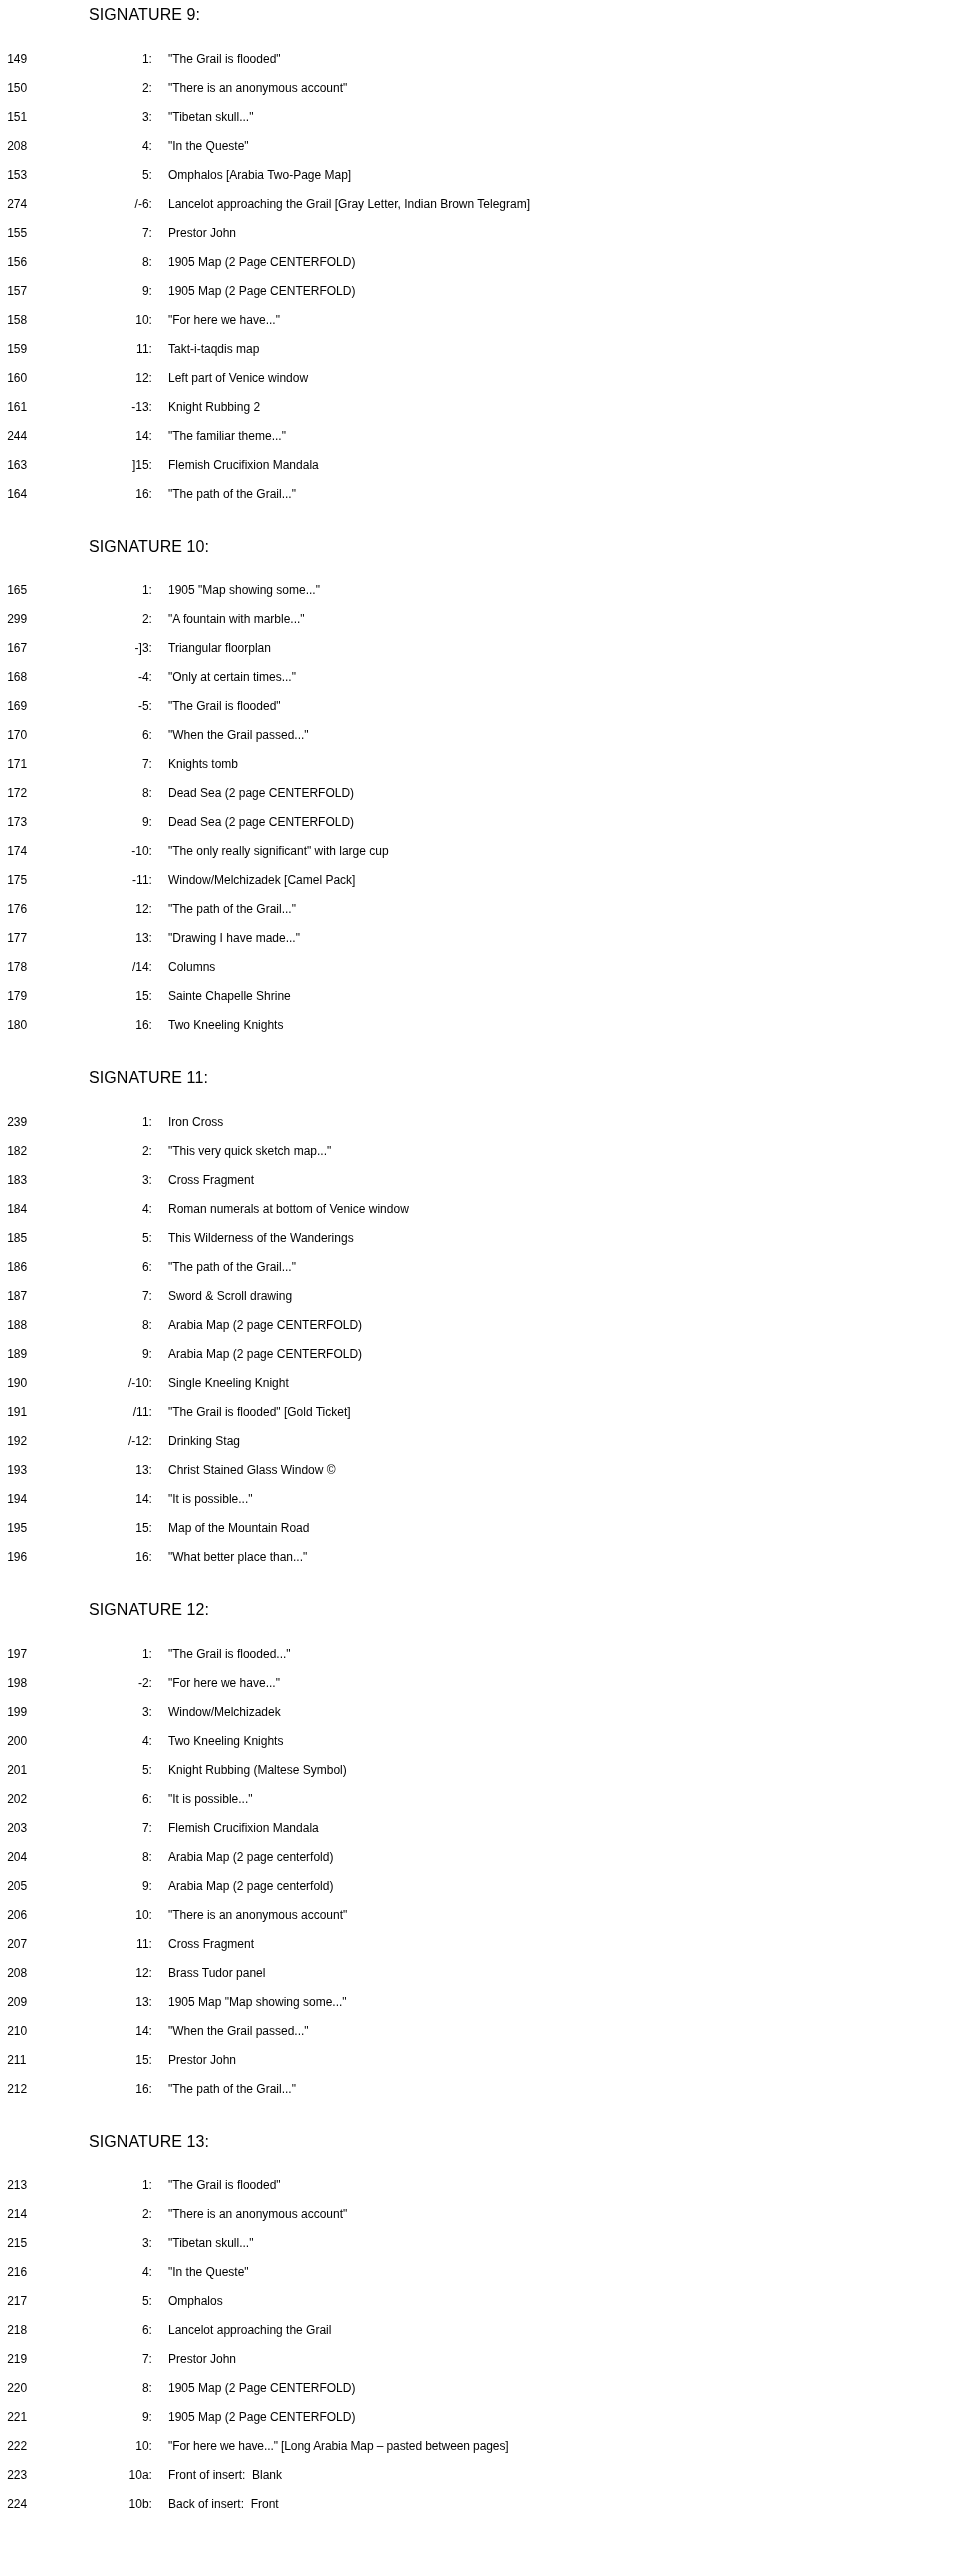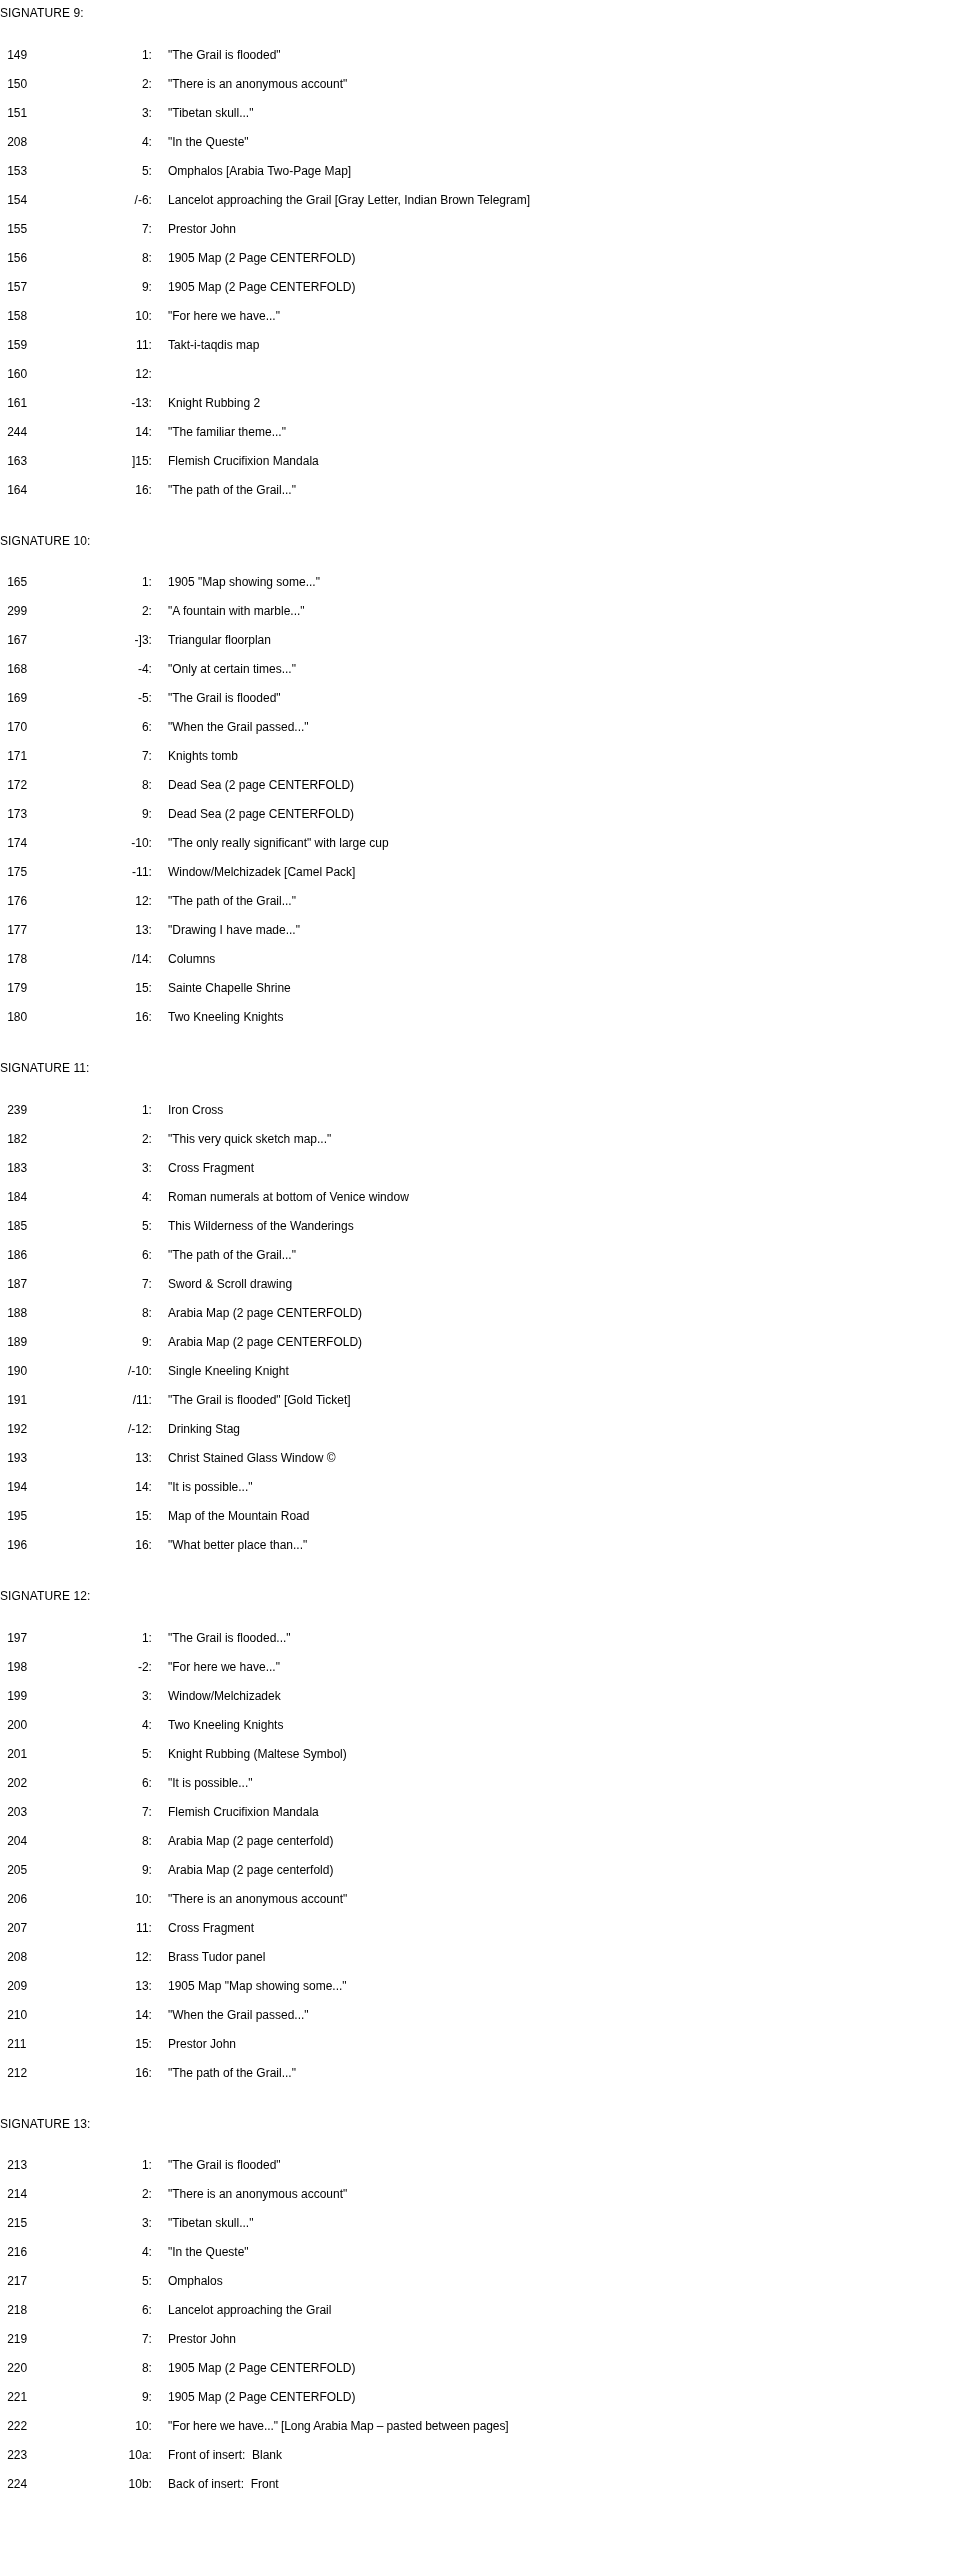--- a/index.html
+++ b/index.html
@@ -20,23 +20,24 @@
     background: #ffffff;
     box-sizing: border-box;
     padding: 0;
     overflow: hidden;
   }
   .doc-body {
     padding-top: 7.2px;
   }
   
   .sig-heading {
-    font-size: 12px;
+    font-size: 16px;
     line-height: 1;
     letter-spacing: 0.1px;
+    padding-left: 89px;
     white-space: pre;
   }
   .sig-block {
     margin: 0;
     padding: 0;
   }
   
   .gap-after-heading { height: 21.6px; }
   .gap-before-heading { height: 30px; }
 
@@ -80,27 +81,27 @@
 <div id="page">
   <div class="doc-body" id="doc-body">
       <div class="sig-block">
         <div class="sig-heading">SIGNATURE 9:</div>
         <div class="gap-after-heading"></div>
         <div class="entry-row"><span class="col-page">149</span><span class="col-item">1:</span><span class="col-desc">"The Grail is flooded"</span></div>
         <div class="entry-row"><span class="col-page">150</span><span class="col-item">2:</span><span class="col-desc">"There is an anonymous account"</span></div>
         <div class="entry-row"><span class="col-page">151</span><span class="col-item">3:</span><span class="col-desc">"Tibetan skull..."</span></div>
         <div class="entry-row"><span class="col-page">208</span><span class="col-item">4:</span><span class="col-desc">"In the Queste"</span></div>
         <div class="entry-row"><span class="col-page">153</span><span class="col-item">5:</span><span class="col-desc">Omphalos [Arabia Two-Page Map]</span></div>
-        <div class="entry-row"><span class="col-page">154</span><span class="col-item">/-6:</span><span class="col-desc">Lancelot approaching the Grail [Gray Letter, Indian Brown Telegram]</span></div>
+        <div class="entry-row"><span class="col-page">274</span><span class="col-item">/-6:</span><span class="col-desc">Lancelot approaching the Grail [Gray Letter, Indian Brown Telegram]</span></div>
         <div class="entry-row"><span class="col-page">155</span><span class="col-item">7:</span><span class="col-desc">Prestor John</span></div>
         <div class="entry-row"><span class="col-page">156</span><span class="col-item">8:</span><span class="col-desc">1905 Map (2 Page CENTERFOLD)</span></div>
         <div class="entry-row"><span class="col-page">157</span><span class="col-item">9:</span><span class="col-desc">1905 Map (2 Page CENTERFOLD)</span></div>
         <div class="entry-row"><span class="col-page">158</span><span class="col-item">10:</span><span class="col-desc">"For here we have..."</span></div>
         <div class="entry-row"><span class="col-page">159</span><span class="col-item">11:</span><span class="col-desc">Takt-i-taqdis map</span></div>
-        <div class="entry-row"><span class="col-page">160</span><span class="col-item">12:</span></div>
+        <div class="entry-row"><span class="col-page">160</span><span class="col-item">12:</span><span class="col-desc">Left part of Venice window</span></div>
         <div class="entry-row"><span class="col-page">161</span><span class="col-item">-13:</span><span class="col-desc">Knight Rubbing 2</span></div>
         <div class="entry-row"><span class="col-page">244</span><span class="col-item">14:</span><span class="col-desc">"The familiar theme..."</span></div>
         <div class="entry-row"><span class="col-page">163</span><span class="col-item">]15:</span><span class="col-desc">Flemish Crucifixion Mandala</span></div>
         <div class="entry-row"><span class="col-page">164</span><span class="col-item">16:</span><span class="col-desc">"The path of the Grail..."</span></div>
       </div>
       <div class="gap-before-heading"></div>
       <div class="sig-block">
         <div class="sig-heading">SIGNATURE 10:</div>
         <div class="gap-after-heading"></div>
         <div class="entry-row"><span class="col-page">165</span><span class="col-item">1:</span><span class="col-desc">1905 "Map showing some..."</span></div>

